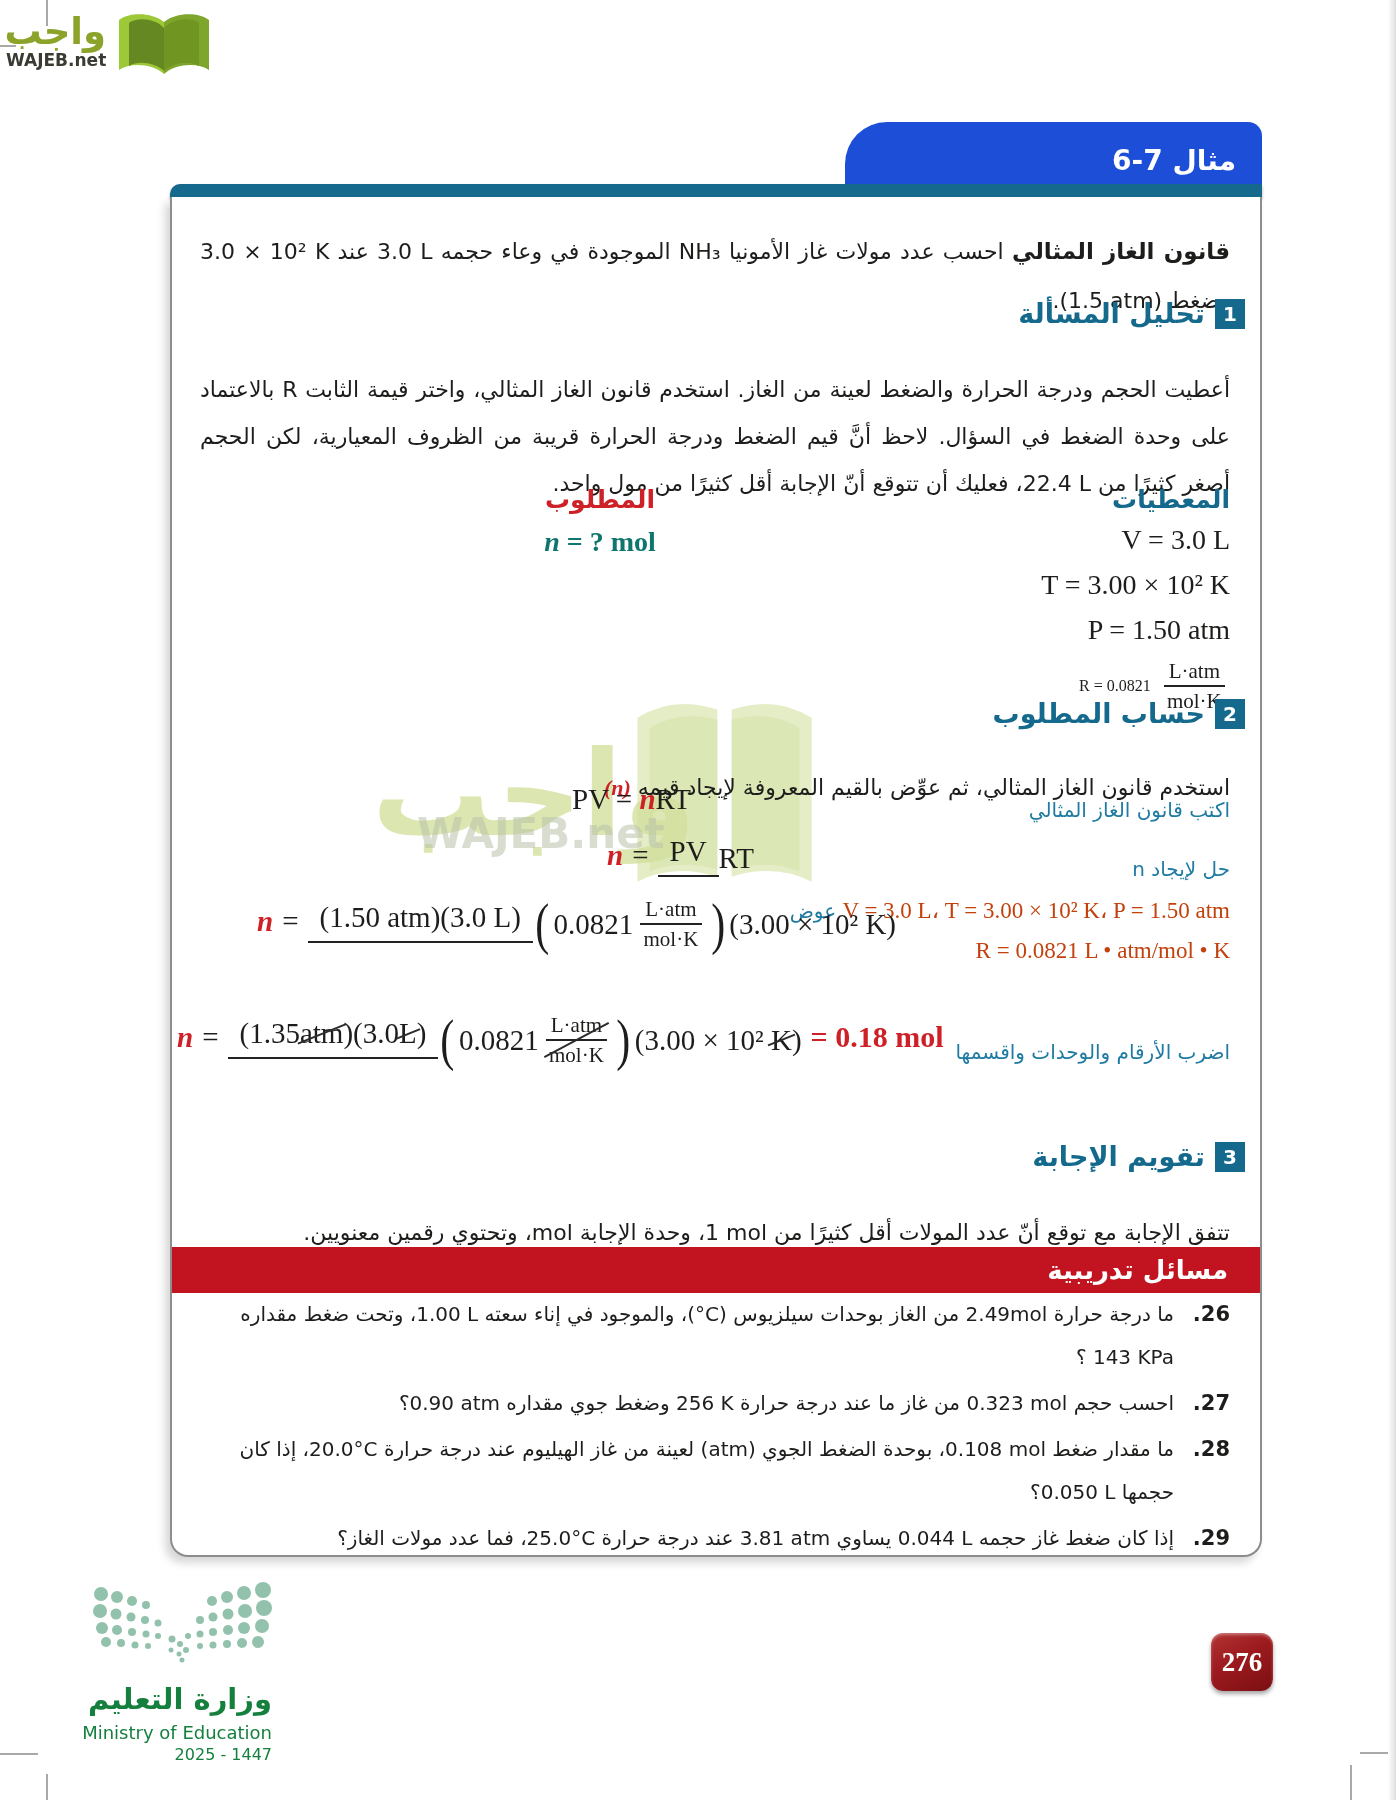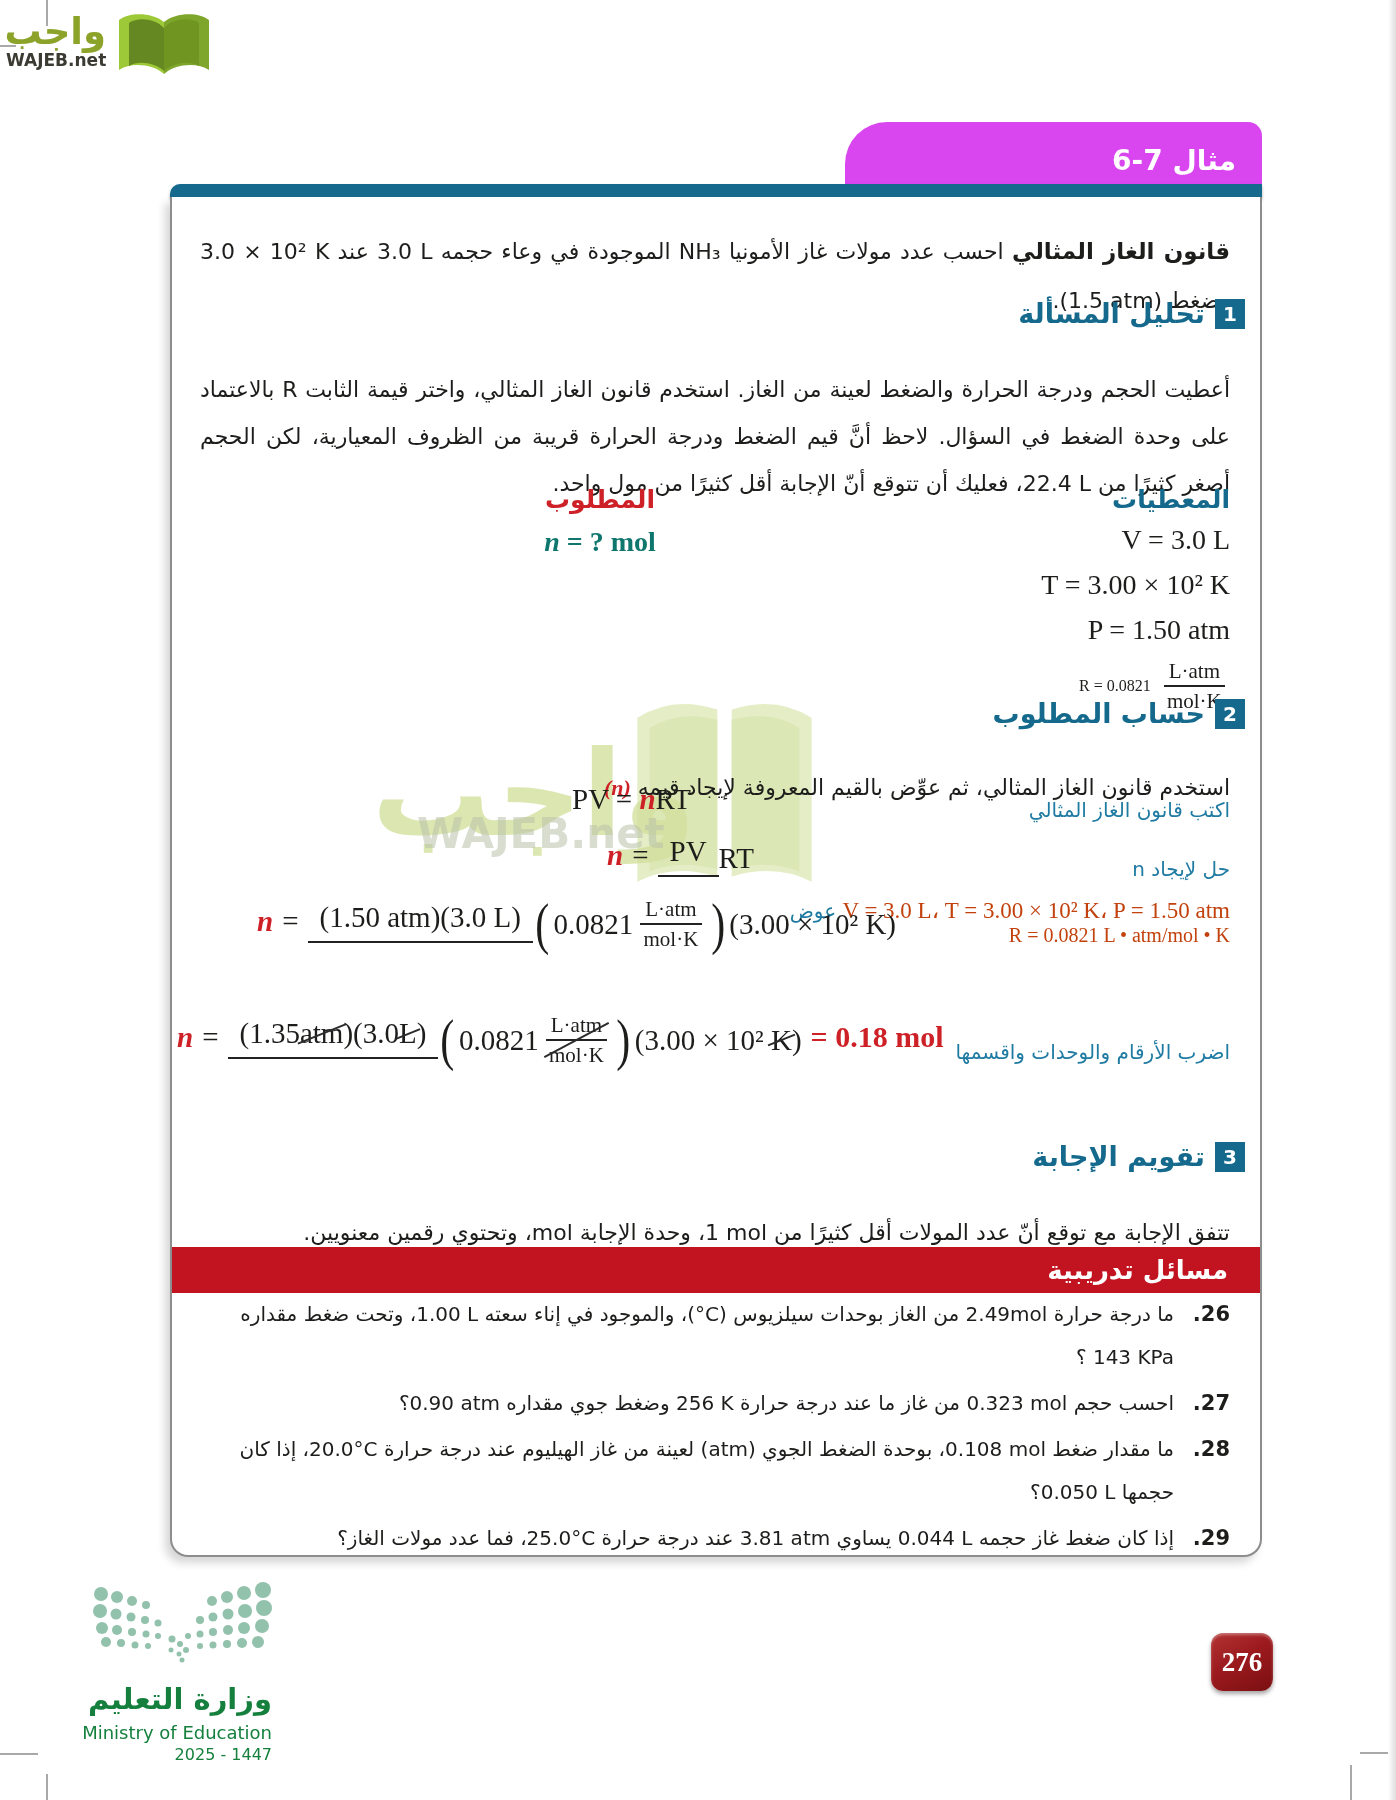--- a/index.html
+++ b/index.html
@@ -16,21 +16,21 @@
              background:linear-gradient(to left,#dedede,#ffffff);}
 
   
   .wajeb{position:absolute;left:6px;top:6px;width:215px;height:84px;}
   .wajeb .txt{position:absolute;left:0;top:8px;width:100px;text-align:center;}
   .wajeb-ar{display:block;color:#8CA32A;font-weight:bold;font-size:37px;line-height:36px;}
   .wajeb-net{display:block;font-size:17px;font-weight:bold;color:#3B3B33;direction:ltr;}
   .wajeb svg{position:absolute;left:102px;top:2px;}
 
   
-  .tab{position:absolute;left:845px;top:122px;width:417px;height:76px;background:#d946ef;
+  .tab{position:absolute;left:845px;top:122px;width:417px;height:76px;background:#1d4ed8;
        border-radius:42px 14px 0 0;display:flex;align-items:center;justify-content:flex-start;
        padding-right:26px;box-sizing:border-box;}
   .tab span{color:#fff;font-weight:bold;font-size:28px;}
   .tab-bar{position:absolute;left:170px;top:184px;width:1092px;height:14px;background:#14698C;
            border-radius:10px 0 0 0;box-shadow:0 2px 3px rgba(0,0,0,0.35);}
 
   
   .card{position:absolute;left:170px;top:197px;width:1092px;height:1360px;background:#fff;
         border:2px solid #8d8d8d;border-top:none;border-radius:0 0 18px 18px;box-sizing:border-box;
         box-shadow:-5px 6px 9px rgba(0,0,0,0.16);overflow:hidden;}
@@ -199,21 +199,21 @@
       <span>=</span>
       <span class="bfrac">
         <span class="top">PV</span>
         <span class="bot">RT</span>
       </span>
     </div>
 
     <div class="row-label" style="top:700px;">
       <span class="math teal ltr" style="font-size:23px;">V = 3.0 L، T = 3.00 × 10² K، P = 1.50 atm</span>
       <span>عوض</span>
-      <div class="math teal ltr" style="font-size:20px;text-align:right;">R = 0.0821 L • atm/mol • K</div>
+      <div class="math teal ltr" style="font-size:23px;margin-top:14px;text-align:right;">R = 0.0821 L • atm/mol • K</div>
     </div>
     <div class="eq" style="left:85px;top:694px;">
       <span class="q-n">n</span>
       <span>=</span>
       <span class="bfrac">
         <span class="top">(1.50 atm)(3.0 L)</span>
         <span class="bot">
           <span class="bigp">(</span>
           <span>0.0821</span>
           <span class="sfrac">

